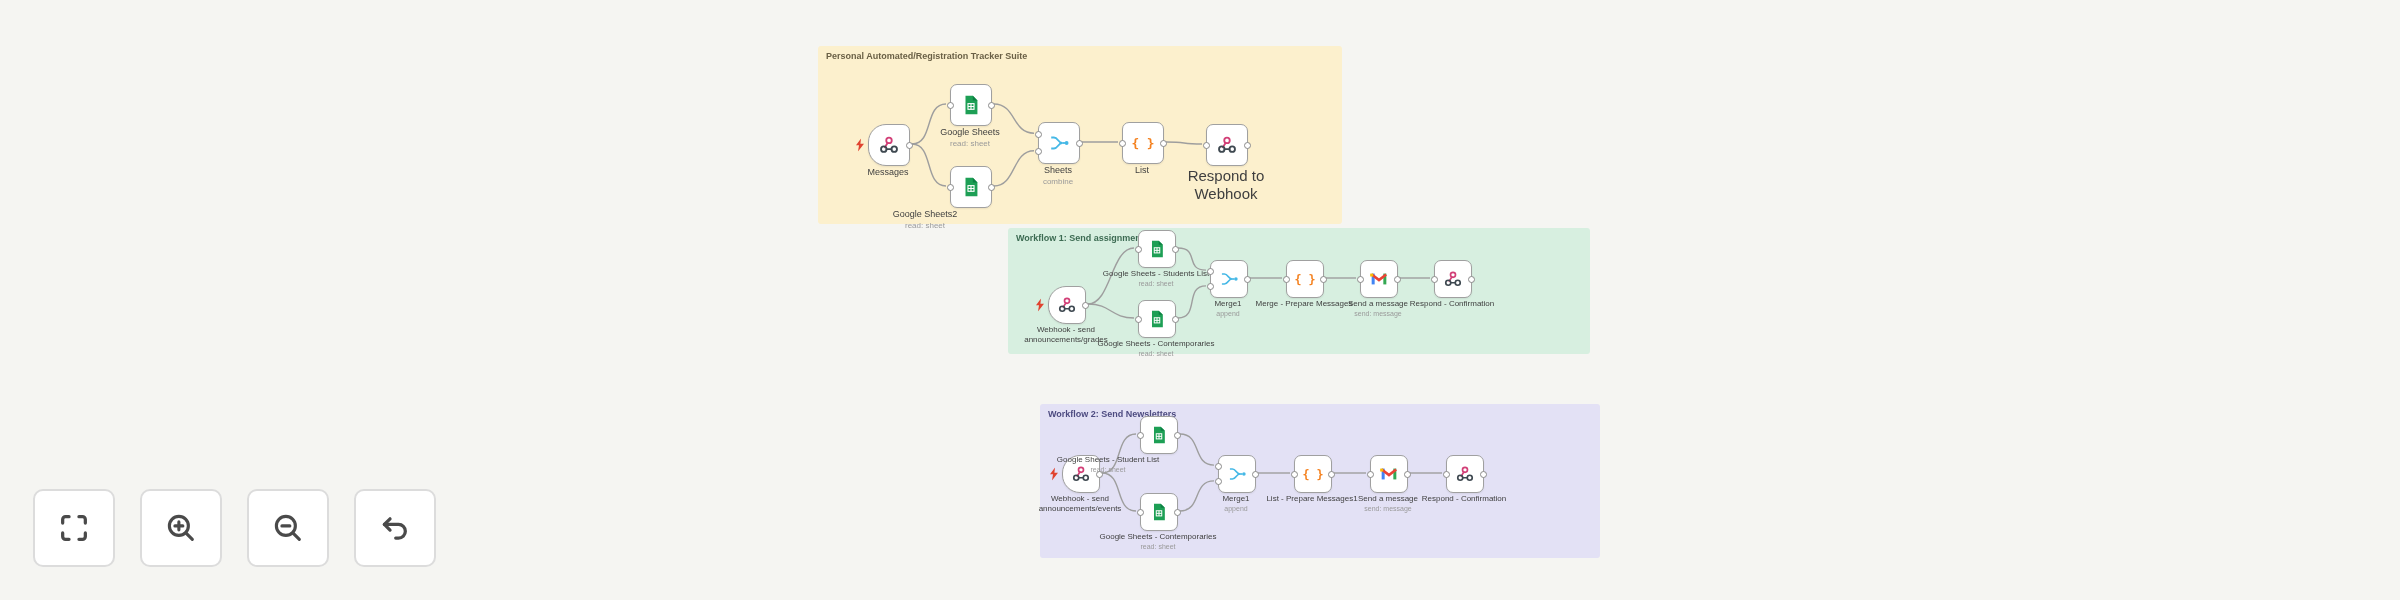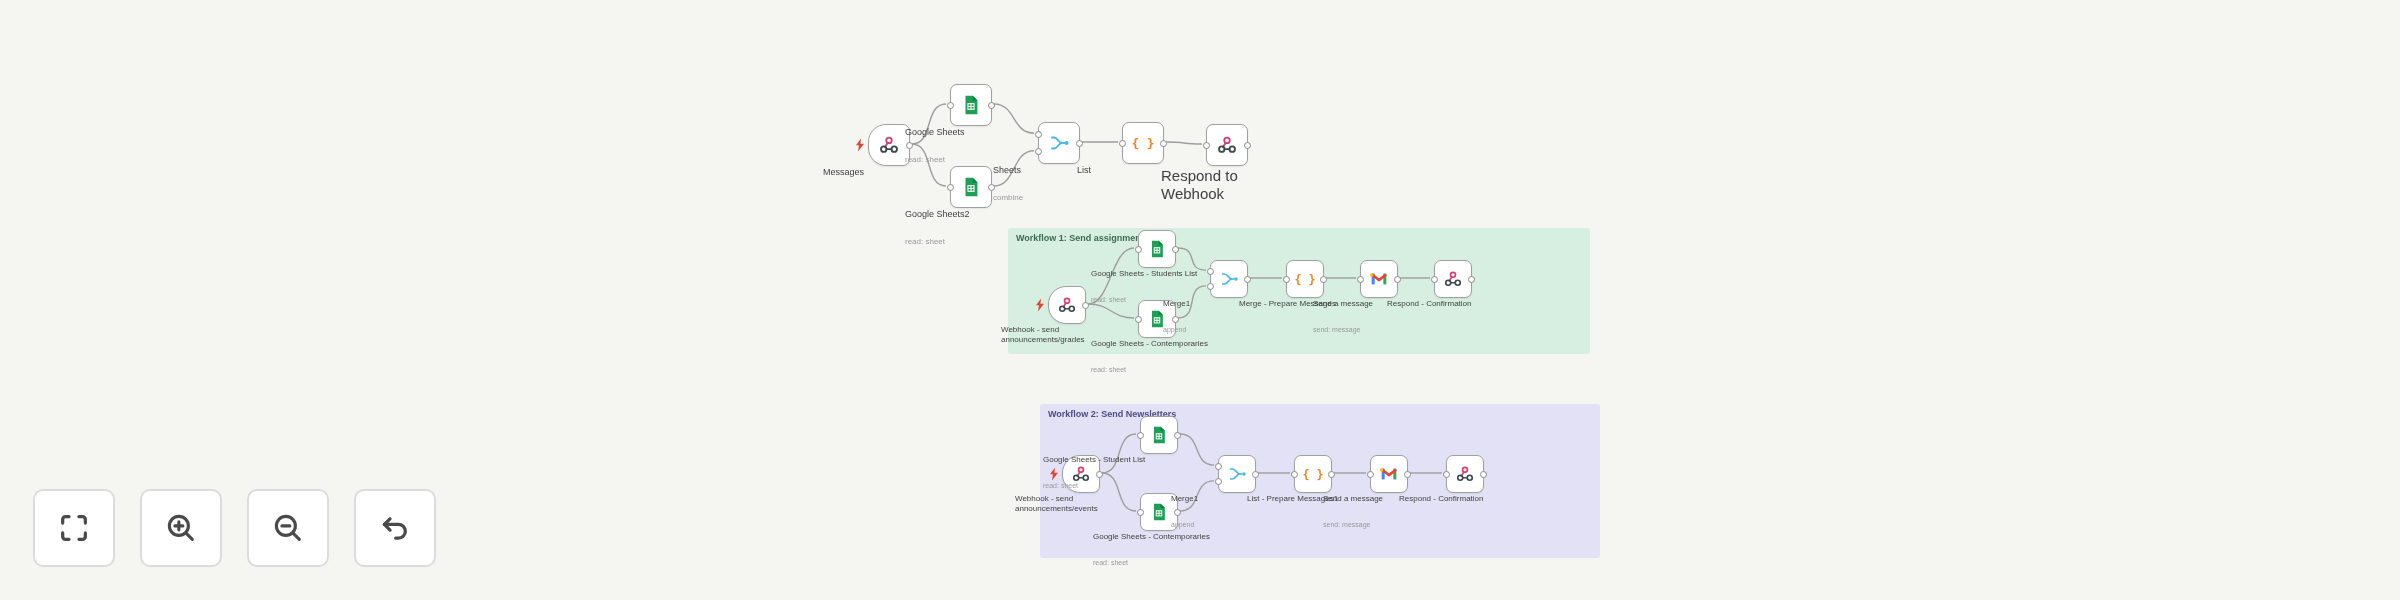--- a/index.html
+++ b/index.html
@@ -12,31 +12,34 @@
         display:flex;align-items:center;justify-content:center;
         box-shadow:0 1px 2px rgba(0,0,0,0.07);}
   .node.trigger{border-radius:18px 7px 7px 18px;}
   .node-icon{display:flex;align-items:center;justify-content:center;}
   .node-icon svg{display:block;}
   .port{position:absolute;width:7px;height:7px;background:#ffffff;border:1.5px solid #8a8a8a;
         border-radius:50%;box-sizing:border-box;}
   .port.out{right:-4px;}
   .port.in{left:-4px;}
   .bolt{position:absolute;left:-14px;top:50%;transform:translateY(-50%);line-height:0;}
-  .node-label{position:absolute;width:130px;text-align:left;color:#3f3f3f;line-height:1.2;}
-  .node-label .sub{display:block;color:#9a9a9a;margin-top:17px;}
+  .node-label{position:absolute;width:130px;text-align:center;color:#3f3f3f;line-height:1.2;}
+  .node-label .sub{display:block;color:#9a9a9a;margin-top:1px;}
   #controls{position:absolute;left:33px;top:489px;display:flex;gap:25px;}
   .ctrl-btn{width:82px;height:78px;background:#ffffff;border:2px solid #dcdcdc;border-radius:10px;
             display:flex;align-items:center;justify-content:center;cursor:pointer;padding:0;}
   .ctrl-btn span{line-height:0;}
 </style>
 </head>
 <body>
 
 <div id="canvas" style="background: rgb(245, 245, 242);">
+    <div class="sticky" style="left: 818px; top: 46px; width: 524px; height: 178px; background: rgb(252, 240, 205);">
+      <div class="sticky-title" style="color: rgb(106, 96, 70);">Personal Automated/Registration Tracker Suite</div>
+    </div>
     <div class="sticky" style="left: 1008px; top: 228px; width: 582px; height: 126px; background: rgb(215, 239, 224);">
       <div class="sticky-title" style="color: rgb(60, 107, 82);">Workflow 1: Send assignments</div>
     </div>
     <div class="sticky" style="left: 1040px; top: 404px; width: 560px; height: 154px; background: rgb(227, 225, 245);">
       <div class="sticky-title" style="color: rgb(77, 75, 128);">Workflow 2: Send Newsletters</div>
     </div>
     <svg width="2400" height="600" class="edges">
       <path d="M912,144 C934,144 924,104 946,104" fill="none" stroke="#9e9e9e" stroke-width="1.4"></path>
       <path d="M912,144 C934,144 924,186 946,186" fill="none" stroke="#9e9e9e" stroke-width="1.4"></path>
       <path d="M994,104 C1016,104 1012,133.2 1034,133.2" fill="none" stroke="#9e9e9e" stroke-width="1.4"></path>
@@ -92,21 +95,21 @@
         <svg width="22" height="22" viewBox="0 0 24 24">
           <path d="M6 2h8l5 5v15H6z" fill="#1d9f55"></path>
           <path d="M14 2l5 5h-5z" fill="#0c8043"></path>
           <rect x="8.7" y="10.5" width="6.6" height="6.2" fill="none" stroke="#ffffff" stroke-width="1.2"></rect>
           <path d="M8.7 13.6h6.6M12 10.5v6.2" stroke="#ffffff" stroke-width="1.2"></path>
         </svg>
       </span>
       <span class="port out" style="top: 16.5px;"></span>
       <span class="port in" style="top: 16.5px;"></span>
     </div>
-    <div class="node-label" style="left: 905px; top: 209px; font-size: 9px;"><span class="lbl">Google Sheets2</span><span class="sub" style="font-size: 8px;">read: sheet</span></div>
+    <div class="node-label" style="left: 860px; top: 209px; font-size: 9px;"><span class="lbl">Google Sheets2</span><span class="sub" style="font-size: 8px;">read: sheet</span></div>
     <div class="node" style="left: 1038px; top: 122px; width: 40px; height: 40px;">
       <span class="node-icon">
         <svg width="22" height="22" viewBox="0 0 24 24" fill="none">
           <path d="M3.5 6h3c4.5 0 4.5 6 9 6" stroke="#45b8e6" stroke-width="2"></path>
           <path d="M3.5 18h3c4.5 0 4.5-6 9-6" stroke="#45b8e6" stroke-width="2"></path>
           <path d="M15.5 12h3" stroke="#45b8e6" stroke-width="2"></path>
           <circle cx="20.3" cy="12" r="2.1" fill="#45b8e6"></circle>
         </svg>
       </span>
       <span class="port out" style="top: 16.5px;"></span>

